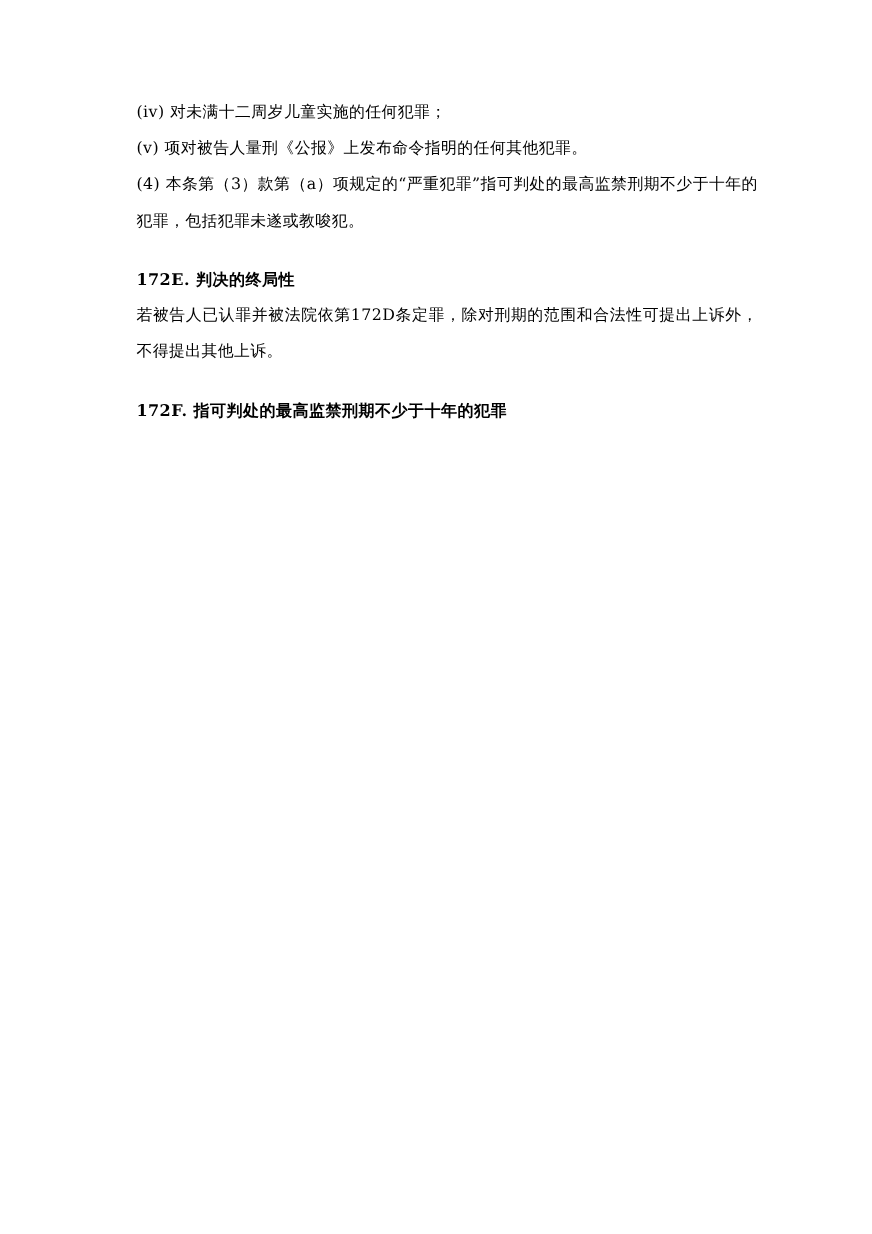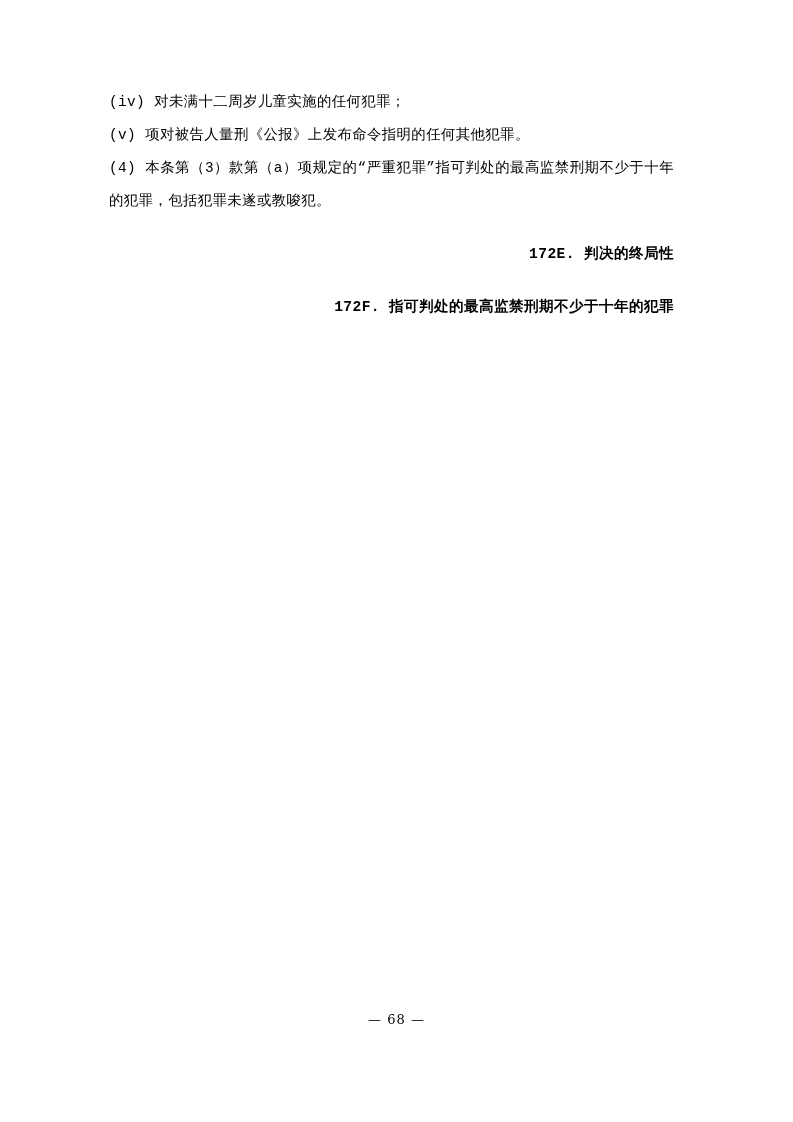--- a/index.html
+++ b/index.html
@@ -18,45 +18,43 @@
   .page {
     position: absolute;
     left: 0;
     top: 0;
     width: 793px;
     height: 1122px;
     background: #ffffff;
   }
   .content {
     position: absolute;
-    left: 109px;
+    left: 124px;
     top: 86px;
     width: 565px;
-    font-family: Liberation Mono, monospace;
   }
   p {
     margin: 0;
     font-size: 14.4px;
     line-height: 33px;
     text-align: justify;
     letter-spacing: 0.4px;
   }
   .body-para {
     text-indent: 0;
   }
   h3 {
     margin: 0;
     font-size: 14.6px;
     font-weight: bold;
     line-height: 33px;
     letter-spacing: 0.4px;
   }
   .gap-before-heading {
     margin-top: 20px;
-    text-align: right;
   }
   .gap-after-heading {
     margin-top: 0px;
   }
   .footer {
     position: absolute;
     left: 0;
     top: 1012px;
     width: 793px;
     text-align: center;
@@ -75,22 +73,22 @@
   <div class="content">
 
     <p class="list-line">(iv)  对未满十二周岁儿童实施的任何犯罪；</p>
 
     <p class="list-line">(v)  项对被告人量刑《公报》上发布命令指明的任何其他犯罪。</p>
 
     <p class="body-para">(4)  本条第（3）款第（a）项规定的“严重犯罪”指可判处的最高监禁刑期不少于十年的犯罪，包括犯罪未遂或教唆犯。</p>
 
     <h3 class="gap-before-heading">172E. 判决的终局性</h3>
 
+    <p class="body-para gap-after-heading">若被告人已认罪并被法院依第172D条定罪，除对刑期的范围和合法性可提出上诉外，不得提出其他上诉。</p>
 
     <h3 class="gap-before-heading">172F. 指可判处的最高监禁刑期不少于十年的犯罪</h3>
 
 
 
 
   </div>
 
-  <div class="footer">— 68 —</div>
 </div>
 
 </body></html>

